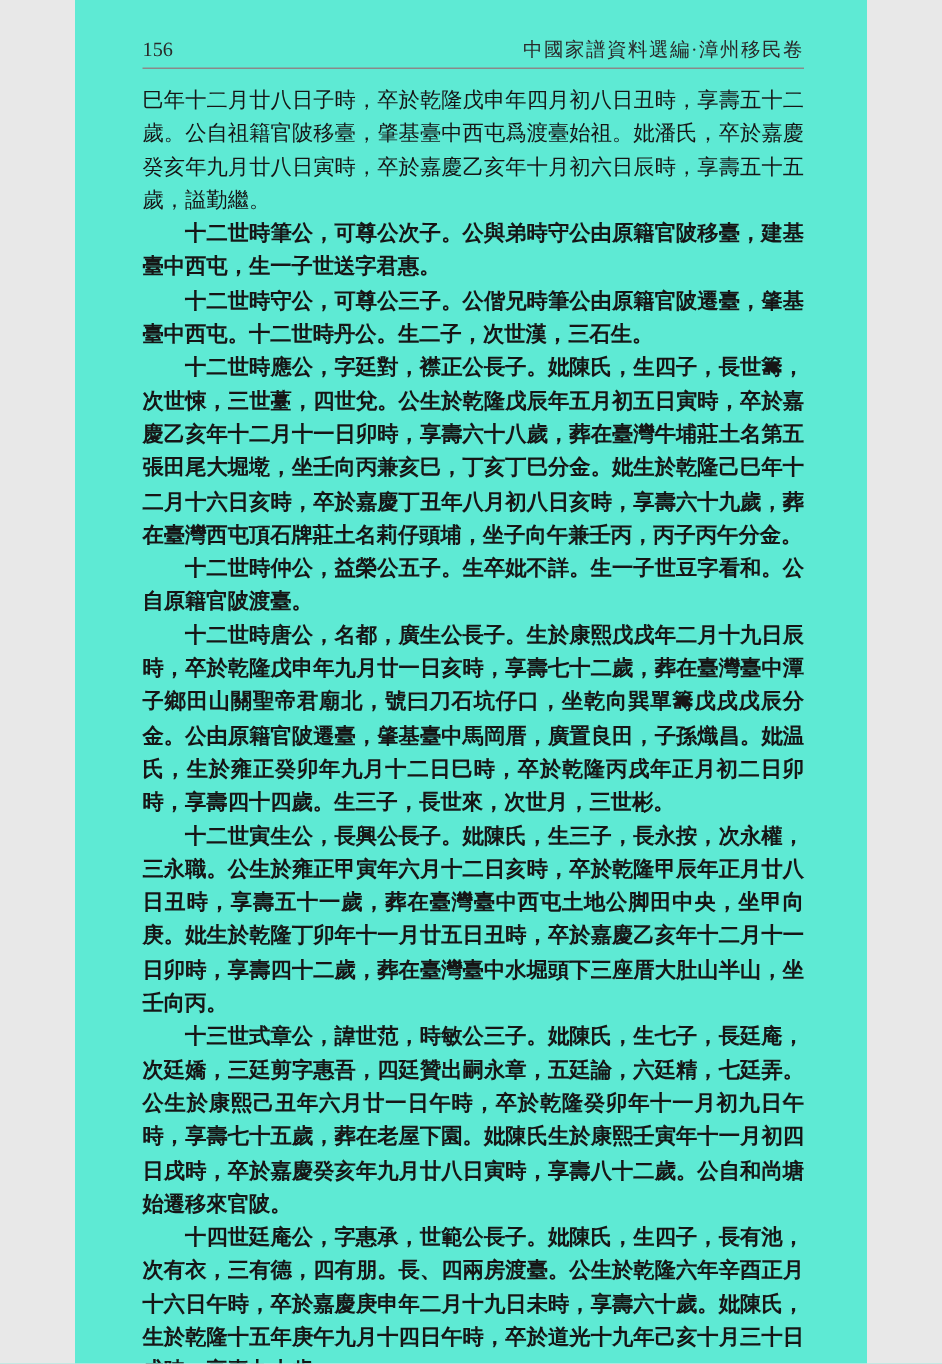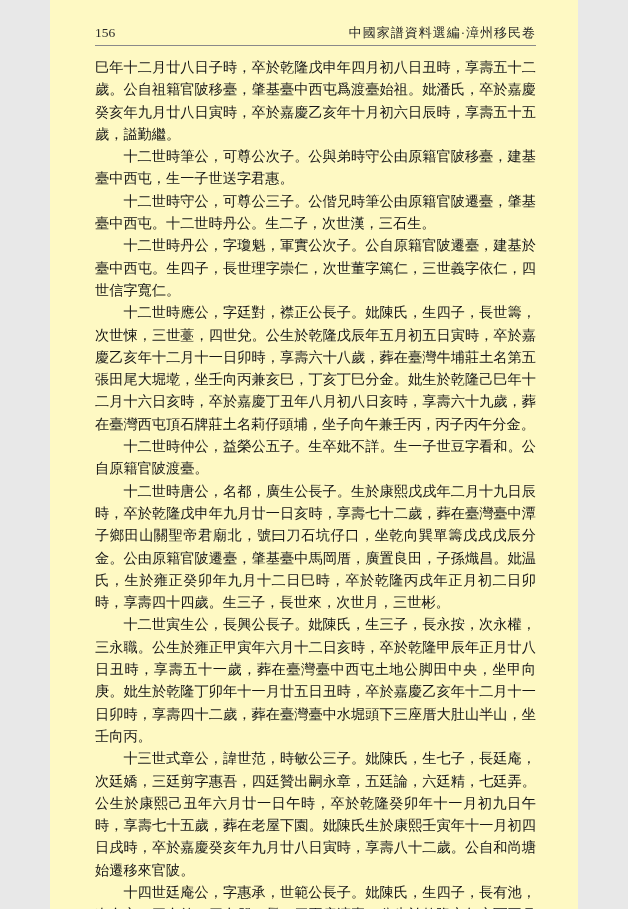--- a/index.html
+++ b/index.html
@@ -5,21 +5,21 @@
   html, body {
     margin: 0;
     padding: 0;
     background: #e8e8e8;
   }
   .page {
     position: relative;
     width: 528px;
     height: 909px;
     margin: 0 auto;
-    background: #fef9c3;
+    background: #5eead4;
     color: #1c1c1c;
     font-family: "Liberation Serif", "DejaVu Serif", serif;
     overflow: hidden;
     box-sizing: border-box;
   }
   .page-header {
     position: absolute;
     top: 24px;
     left: 45px;
     right: 42px;
@@ -54,38 +54,38 @@
     text-align: justify;
     text-justify: inter-ideograph;
     color: #161616;
   }
   .para {
     margin: 0;
     padding: 0;
   }
   .para.indent {
     text-indent: 2em;
+    font-weight: bold;
   }
 </style>
 </head>
 <body>
 
 <div class="page">
   <header class="page-header">
     <span class="page-number">156</span>
     <span class="book-title">中國家譜資料選編·漳州移民卷</span>
   </header>
 
   <hr class="header-rule">
 
   <main class="body-text">
       <p class="para">巳年十二月廿八日子時，卒於乾隆戊申年四月初八日丑時，享壽五十二歲。公自祖籍官陂移臺，肇基臺中西屯爲渡臺始祖。妣潘氏，卒於嘉慶癸亥年九月廿八日寅時，卒於嘉慶乙亥年十月初六日辰時，享壽五十五歲，謚勤繼。</p>
       <p class="para indent">十二世時筆公，可尊公次子。公與弟時守公由原籍官陂移臺，建基臺中西屯，生一子世送字君惠。</p>
       <p class="para indent">十二世時守公，可尊公三子。公偕兄時筆公由原籍官陂遷臺，肇基臺中西屯。十二世時丹公。生二子，次世漢，三石生。</p>
-      <p class="para indent">十二世時丹公，字瓊魁，軍實公次子。公自原籍官陂遷臺，建基於臺中西屯。生四子，長世理字崇仁，次世董字篤仁，三世義字依仁，四世信字寬仁。</p>
       <p class="para indent">十二世時應公，字廷對，襟正公長子。妣陳氏，生四子，長世籌，次世悚，三世薹，四世兌。公生於乾隆戊辰年五月初五日寅時，卒於嘉慶乙亥年十二月十一日卯時，享壽六十八歲，葬在臺灣牛埔莊土名第五張田尾大堀墘，坐壬向丙兼亥巳，丁亥丁巳分金。妣生於乾隆己巳年十二月十六日亥時，卒於嘉慶丁丑年八月初八日亥時，享壽六十九歲，葬在臺灣西屯頂石牌莊土名莉仔頭埔，坐子向午兼壬丙，丙子丙午分金。</p>
       <p class="para indent">十二世時仲公，益榮公五子。生卒妣不詳。生一子世豆字看和。公自原籍官陂渡臺。</p>
       <p class="para indent">十二世時唐公，名都，廣生公長子。生於康熙戊戌年二月十九日辰時，卒於乾隆戊申年九月廿一日亥時，享壽七十二歲，葬在臺灣臺中潭子鄉田山關聖帝君廟北，號曰刀石坑仔口，坐乾向巽單籌戊戌戊辰分金。公由原籍官陂遷臺，肇基臺中馬岡厝，廣置良田，子孫熾昌。妣温氏，生於雍正癸卯年九月十二日巳時，卒於乾隆丙戌年正月初二日卯時，享壽四十四歲。生三子，長世來，次世月，三世彬。</p>
       <p class="para indent">十二世寅生公，長興公長子。妣陳氏，生三子，長永按，次永權，三永職。公生於雍正甲寅年六月十二日亥時，卒於乾隆甲辰年正月廿八日丑時，享壽五十一歲，葬在臺灣臺中西屯土地公脚田中央，坐甲向庚。妣生於乾隆丁卯年十一月廿五日丑時，卒於嘉慶乙亥年十二月十一日卯時，享壽四十二歲，葬在臺灣臺中水堀頭下三座厝大肚山半山，坐壬向丙。</p>
       <p class="para indent">十三世式章公，諱世范，時敏公三子。妣陳氏，生七子，長廷庵，次廷嬌，三廷剪字惠吾，四廷贊出嗣永章，五廷論，六廷精，七廷弄。公生於康熙己丑年六月廿一日午時，卒於乾隆癸卯年十一月初九日午時，享壽七十五歲，葬在老屋下園。妣陳氏生於康熙壬寅年十一月初四日戌時，卒於嘉慶癸亥年九月廿八日寅時，享壽八十二歲。公自和尚塘始遷移來官陂。</p>
       <p class="para indent">十四世廷庵公，字惠承，世範公長子。妣陳氏，生四子，長有池，次有衣，三有德，四有朋。長、四兩房渡臺。公生於乾隆六年辛酉正月十六日午時，卒於嘉慶庚申年二月十九日未時，享壽六十歲。妣陳氏，生於乾隆十五年庚午九月十四日午時，卒於道光十九年己亥十月三十日戌時，享壽九十歲。</p>
     </main>
 </div>
 
 </body></html>

